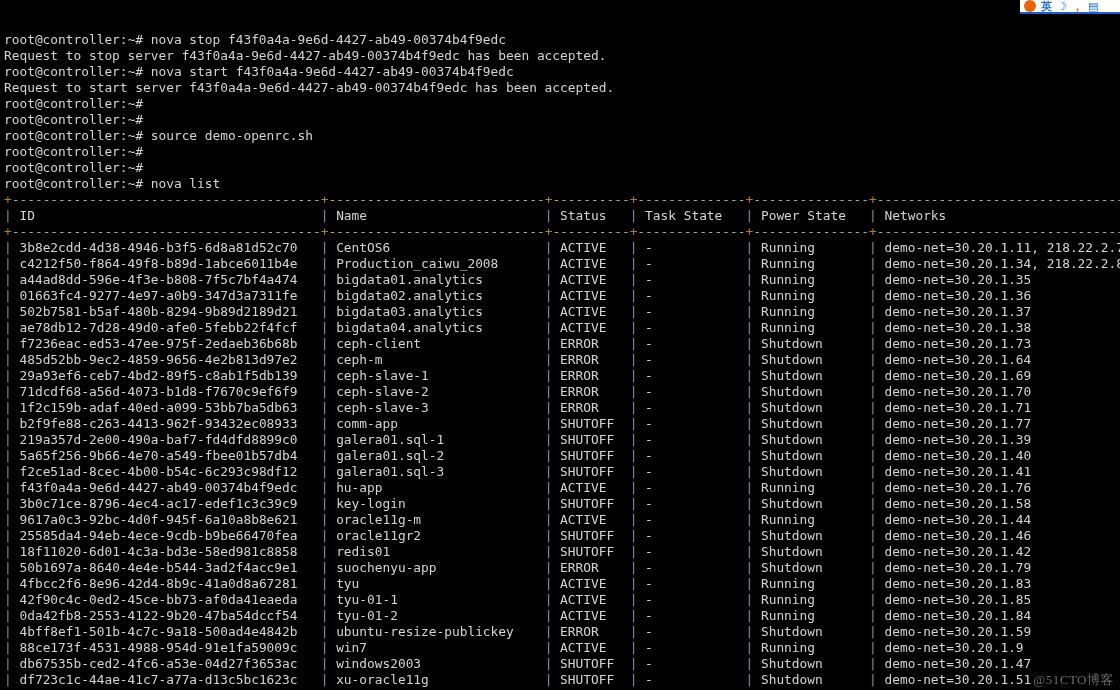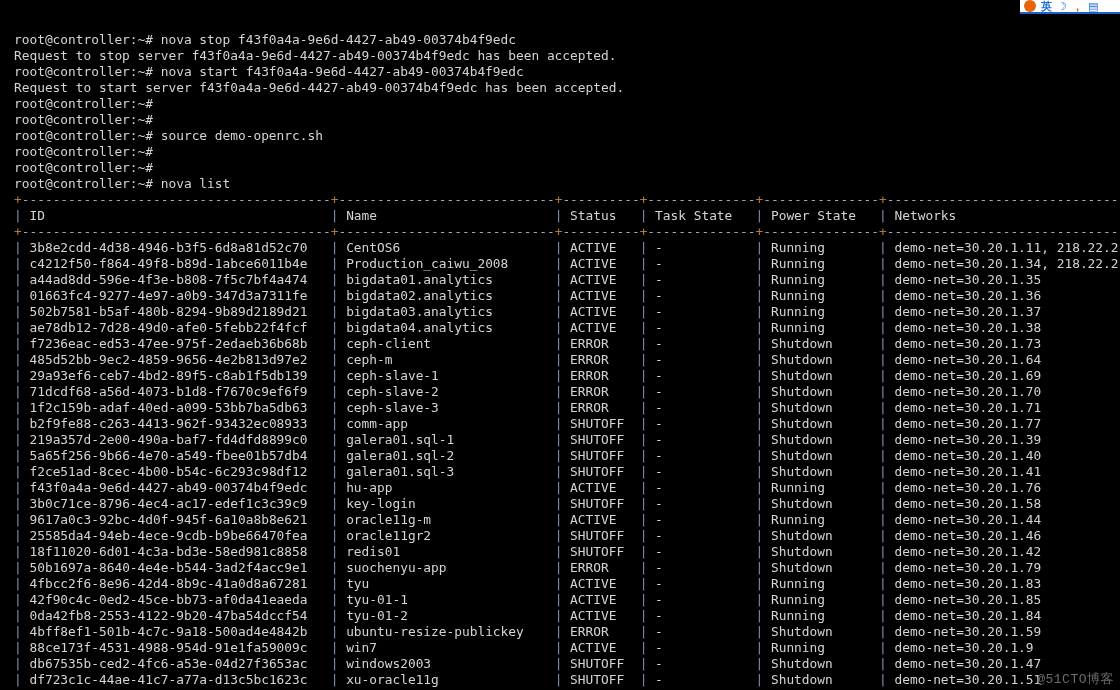--- a/index.html
+++ b/index.html
@@ -20,21 +20,21 @@
     top: 0;
     width: 1120px;
     height: 690px;
     background: #000000;
     color: #cfcfcf;
     font-family: "DejaVu Sans Mono", "Liberation Mono", monospace;
     font-size: 13.2px;
     line-height: 16px;
     letter-spacing: 0px;
     white-space: pre;
-    padding: 0px 0 0 14px;
+    padding: 0px 0 0 4px;
     box-sizing: border-box;
   }
   .line {
     height: 16px;
     line-height: 16px;
     white-space: pre;
     font-variant-ligatures: none;
   }
   .border {
     color: #9aa7bd;
@@ -46,21 +46,21 @@
     color: #7d8fa8;
   }
   .txt {
     color: #d4d4d4;
   }
   #watermark {
     position: absolute;
     right: 6px;
     bottom: 2px;
     color: #6d6d6d;
-    font-family: Liberation Mono, monospace;
+    font-family: Liberation Serif, serif;
     font-size: 13px;
     line-height: 16px;
     letter-spacing: 0.5px;
     pointer-events: none;
     user-select: none;
     margin-left: 38px;
   }
   #ime-bar {
     position: absolute;
     right: 0;

